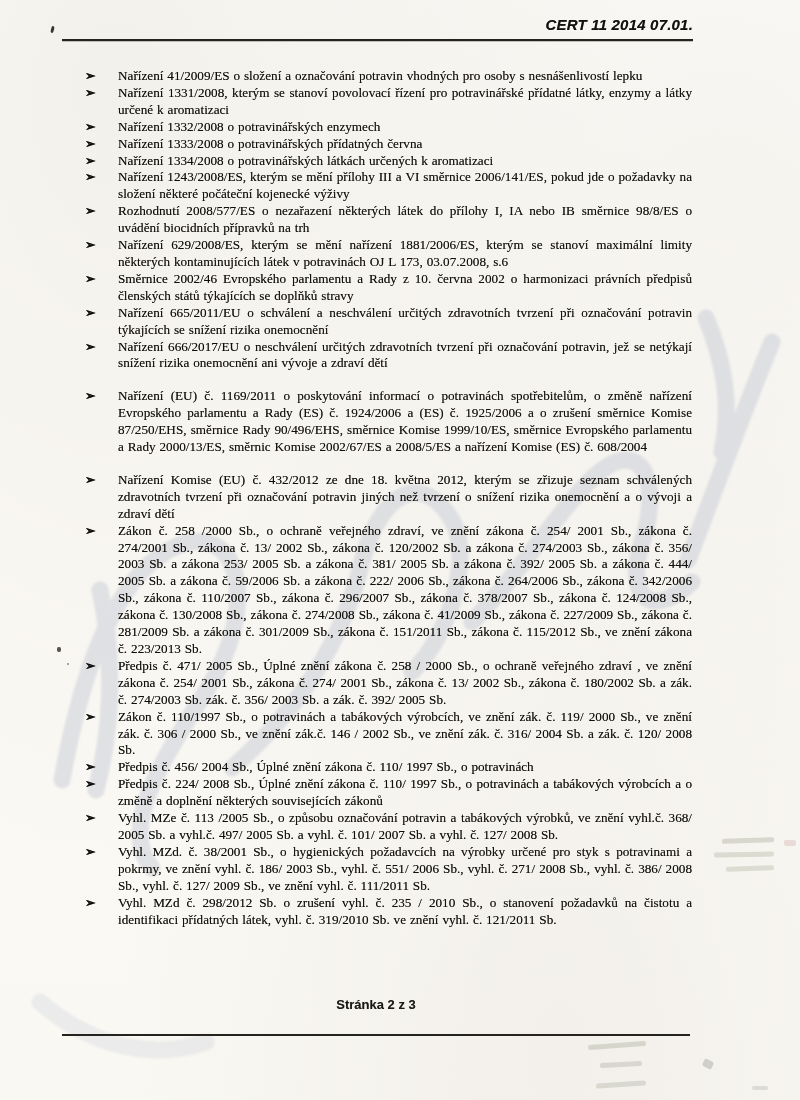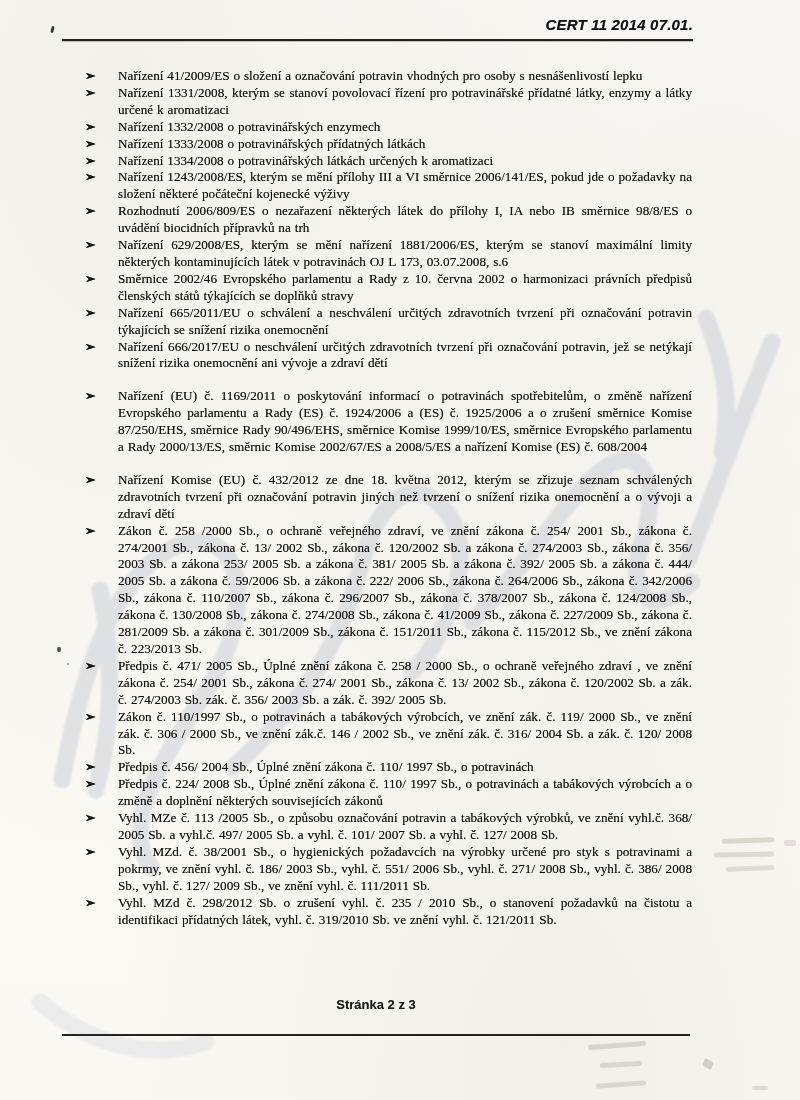--- a/index.html
+++ b/index.html
@@ -103,33 +103,33 @@
           <div class="item">
             <span class="arrow">➢</span>
             <div class="txt"><span class="b">Nařízení 1331/2008,</span><span> kterým se stanoví povolovací řízení pro potravinářské přídatné látky, enzymy a látky určené k aromatizaci</span></div>
           </div>
           <div class="item">
             <span class="arrow">➢</span>
             <div class="txt"><span class="b">Nařízení 1332/2008</span><span> o potravinářských enzymech</span></div>
           </div>
           <div class="item">
             <span class="arrow">➢</span>
-            <div class="txt"><span class="b">Nařízení 1333/2008</span><span> o potravinářských přídatných látkách</span></div>
+            <div class="txt"><span class="b">Nařízení 1333/2008</span><span> o potravinářských přídatných června</span></div>
           </div>
           <div class="item">
             <span class="arrow">➢</span>
             <div class="txt"><span class="b">Nařízení 1334/2008</span><span> o potravinářských látkách určených k aromatizaci</span></div>
           </div>
           <div class="item">
             <span class="arrow">➢</span>
             <div class="txt"><span class="b">Nařízení 1243/2008/ES,</span><span> kterým se mění přílohy III a VI směrnice 2006/141/ES, pokud jde o požadavky na složení některé počáteční kojenecké výživy</span></div>
           </div>
           <div class="item">
             <span class="arrow">➢</span>
-            <div class="txt"><span class="b">Rozhodnutí 2006/809/ES</span><span> o nezařazení některých látek do přílohy I, IA nebo IB směrnice 98/8/ES o uvádění biocidních přípravků na trh</span></div>
+            <div class="txt"><span class="b">Rozhodnutí 2008/577/ES</span><span> o nezařazení některých látek do přílohy I, IA nebo IB směrnice 98/8/ES o uvádění biocidních přípravků na trh</span></div>
           </div>
           <div class="item">
             <span class="arrow">➢</span>
             <div class="txt"><span class="b">Nařízení 629/2008/ES</span><span>, kterým se mění nařízení 1881/2006/ES, kterým se stanoví maximální limity některých kontaminujících látek v potravinách  OJ L 173, 03.07.2008, s.6</span></div>
           </div>
           <div class="item">
             <span class="arrow">➢</span>
             <div class="txt"><span class="b">Směrnice 2002/46 Evropského parlamentu a Rady</span><span> z 10. června 2002 o harmonizaci právních předpisů členských států týkajících se doplňků stravy</span></div>
           </div>
           <div class="item">
@@ -151,21 +151,21 @@
           <div class="item">
             <span class="arrow">➢</span>
             <div class="txt"><span class="b">Nařízení Komise (EU) č. 432/2012  ze dne 18. května 2012,</span><span> kterým se zřizuje seznam schválených zdravotních tvrzení při označování potravin jiných než tvrzení o snížení rizika onemocnění a o vývoji a zdraví dětí</span></div>
           </div>
           <div class="item">
             <span class="arrow">➢</span>
             <div class="txt"><span class="b">Zákon č. 258 /2000 Sb.,</span><span> o ochraně veřejného zdraví, ve znění </span><span class="b">zákona č. 254/ 2001 Sb., zákona č. 274/2001 Sb., zákona č. 13/ 2002 Sb., zákona č. 120/2002 Sb. a zákona č. 274/2003 Sb., zákona č. 356/ 2003 Sb. a zákona 253/ 2005 Sb. a zákona č. 381/ 2005 Sb. a zákona č. 392/ 2005 Sb. a zákona č. 444/ 2005 Sb. a zákona č. 59/2006 Sb. a zákona č. 222/ 2006 Sb., zákona č. 264/2006 Sb., zákona č. 342/2006 Sb., zákona č. 110/2007 Sb., zákona č. 296/2007 Sb., zákona č. 378/2007 Sb., zákona č. 124/2008 Sb., zákona č. 130/2008 Sb., zákona č. 274/2008 Sb., zákona č. 41/2009 Sb., zákona č. 227/2009 Sb., zákona č. 281/2009 Sb. a zákona č. 301/2009 Sb., zákona č. 151/2011 Sb., zákona č. 115/2012 Sb., ve znění zákona č. 223/2013 Sb.</span></div>
           </div>
           <div class="item">
             <span class="arrow">➢</span>
-            <div class="txt"><span class="b">Předpis č. 471/ 2005 Sb., Úplné znění zákona č. 258 / 2000 Sb.,</span><span> o ochraně veřejného zdraví , ve znění </span><span class="b">zákona č. 254/ 2001 Sb., zákona č. 274/ 2001 Sb., zákona č. 13/ 2002 Sb., zákona č. 120/2002 Sb. a zák. č. 274/2003 Sb.  zák. č. 356/ 2003 Sb. a zák. č. 392/ 2005 Sb.</span></div>
+            <div class="txt"><span class="b">Předpis č. 471/ 2005 Sb., Úplné znění zákona č. 258 / 2000 Sb.,</span><span> o ochraně veřejného zdraví , ve znění </span><span class="b">zákona č. 254/ 2001 Sb., zákona č. 274/ 2001 Sb., zákona č. 13/ 2002 Sb., zákona č. 180/2002 Sb. a zák. č. 274/2003 Sb.  zák. č. 356/ 2003 Sb. a zák. č. 392/ 2005 Sb.</span></div>
           </div>
           <div class="item">
             <span class="arrow">➢</span>
             <div class="txt"><span class="b">Zákon č. 110/1997 Sb.,</span><span> o potravinách a tabákových výrobcích, ve znění </span><span class="b">zák. č. 119/ 2000 Sb.,</span><span> ve znění </span><span class="b">zák. č. 306 / 2000 Sb.,</span><span> ve znění </span><span class="b">zák.č. 146 / 2002 Sb.,</span><span> ve znění </span><span class="b">zák. č. 316/ 2004 Sb. a zák. č. 120/ 2008 Sb.</span></div>
           </div>
           <div class="item">
             <span class="arrow">➢</span>
             <div class="txt"><span class="b">Předpis č. 456/ 2004 Sb., Úplné znění zákona č. 110/ 1997 Sb., o potravinách</span></div>
           </div>
           <div class="item">

